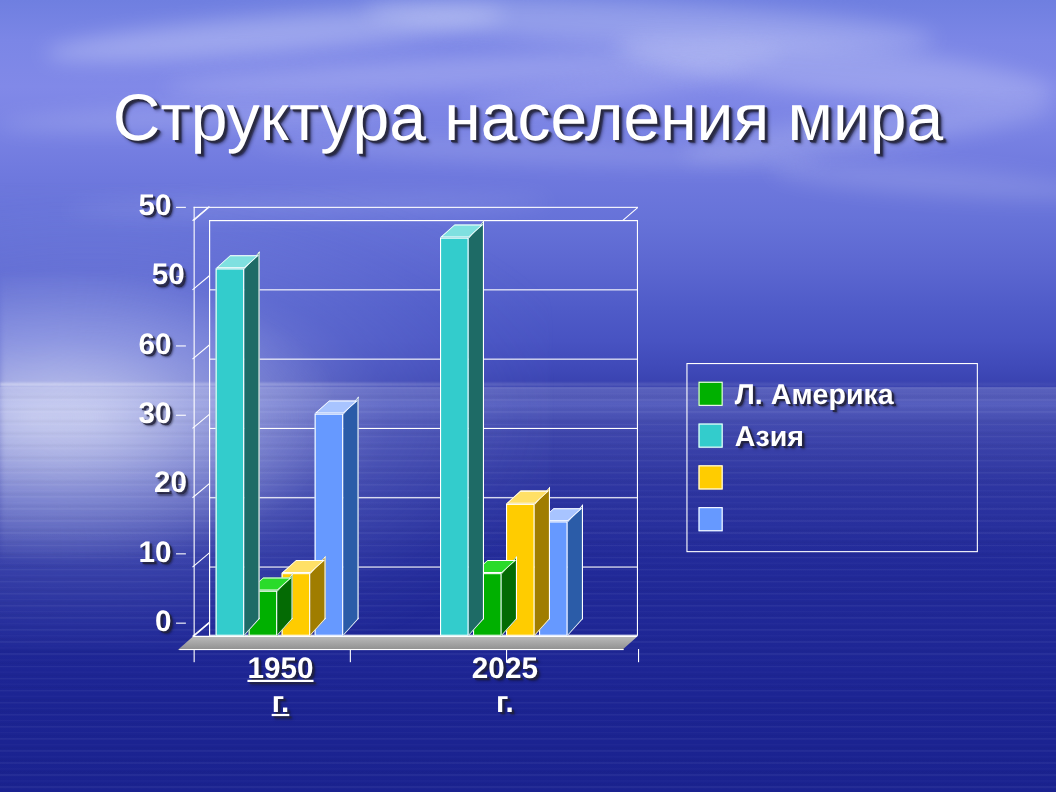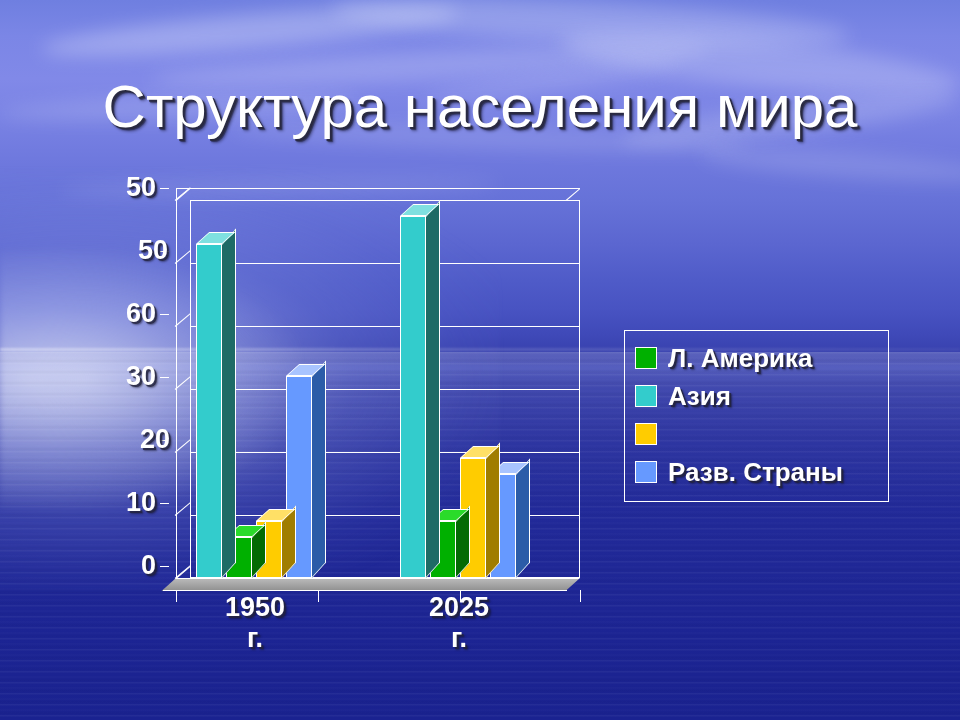--- a/index.html
+++ b/index.html
@@ -435,21 +435,21 @@
       </div>
       <div class="bar" title="Разв. Страны 2025 г.: 16.5" style="left: 490px; top: 474.05px; width: 26px; height: 103.95px; z-index: 11;">
         <div class="side" style="background: rgb(43, 92, 168); width: 14px;"></div>
         <div class="top" style="background: rgb(168, 196, 255); height: 12px;"></div>
         <div class="face" style="background: rgb(102, 153, 255);"></div>
       </div>
       <div class="xtick" style="left: 176px;"></div>
       <div class="xtick" style="left: 318px;"></div>
       <div class="xtick" style="left: 460px;"></div>
       <div class="xtick" style="left: 580px;"></div>
-      <div class="xcat" style="left: 170px;">
+      <div class="xcat" style="left: 170px; text-decoration: underline;">
         <div>1950</div>
         <div>г.</div>
       </div>
       <div class="xcat" style="left: 374px;">
         <div>2025</div>
         <div>г.</div>
       </div>
     </div>
 
   <div class="legend" id="legend-root">
@@ -459,17 +459,16 @@
       </div>
       <div class="legend-row">
         <span class="legend-swatch" style="background: rgb(51, 204, 204);"></span>
         <span class="legend-label">Азия</span>
       </div>
       <div class="legend-row">
         <span class="legend-swatch" style="background: rgb(255, 204, 0);"></span>
       </div>
       <div class="legend-row">
         <span class="legend-swatch" style="background: rgb(102, 153, 255);"></span>
-        <span class="legend-label">Разв. Страны</span>
       </div>
     </div>
 
 </div>
 
 </body></html>

